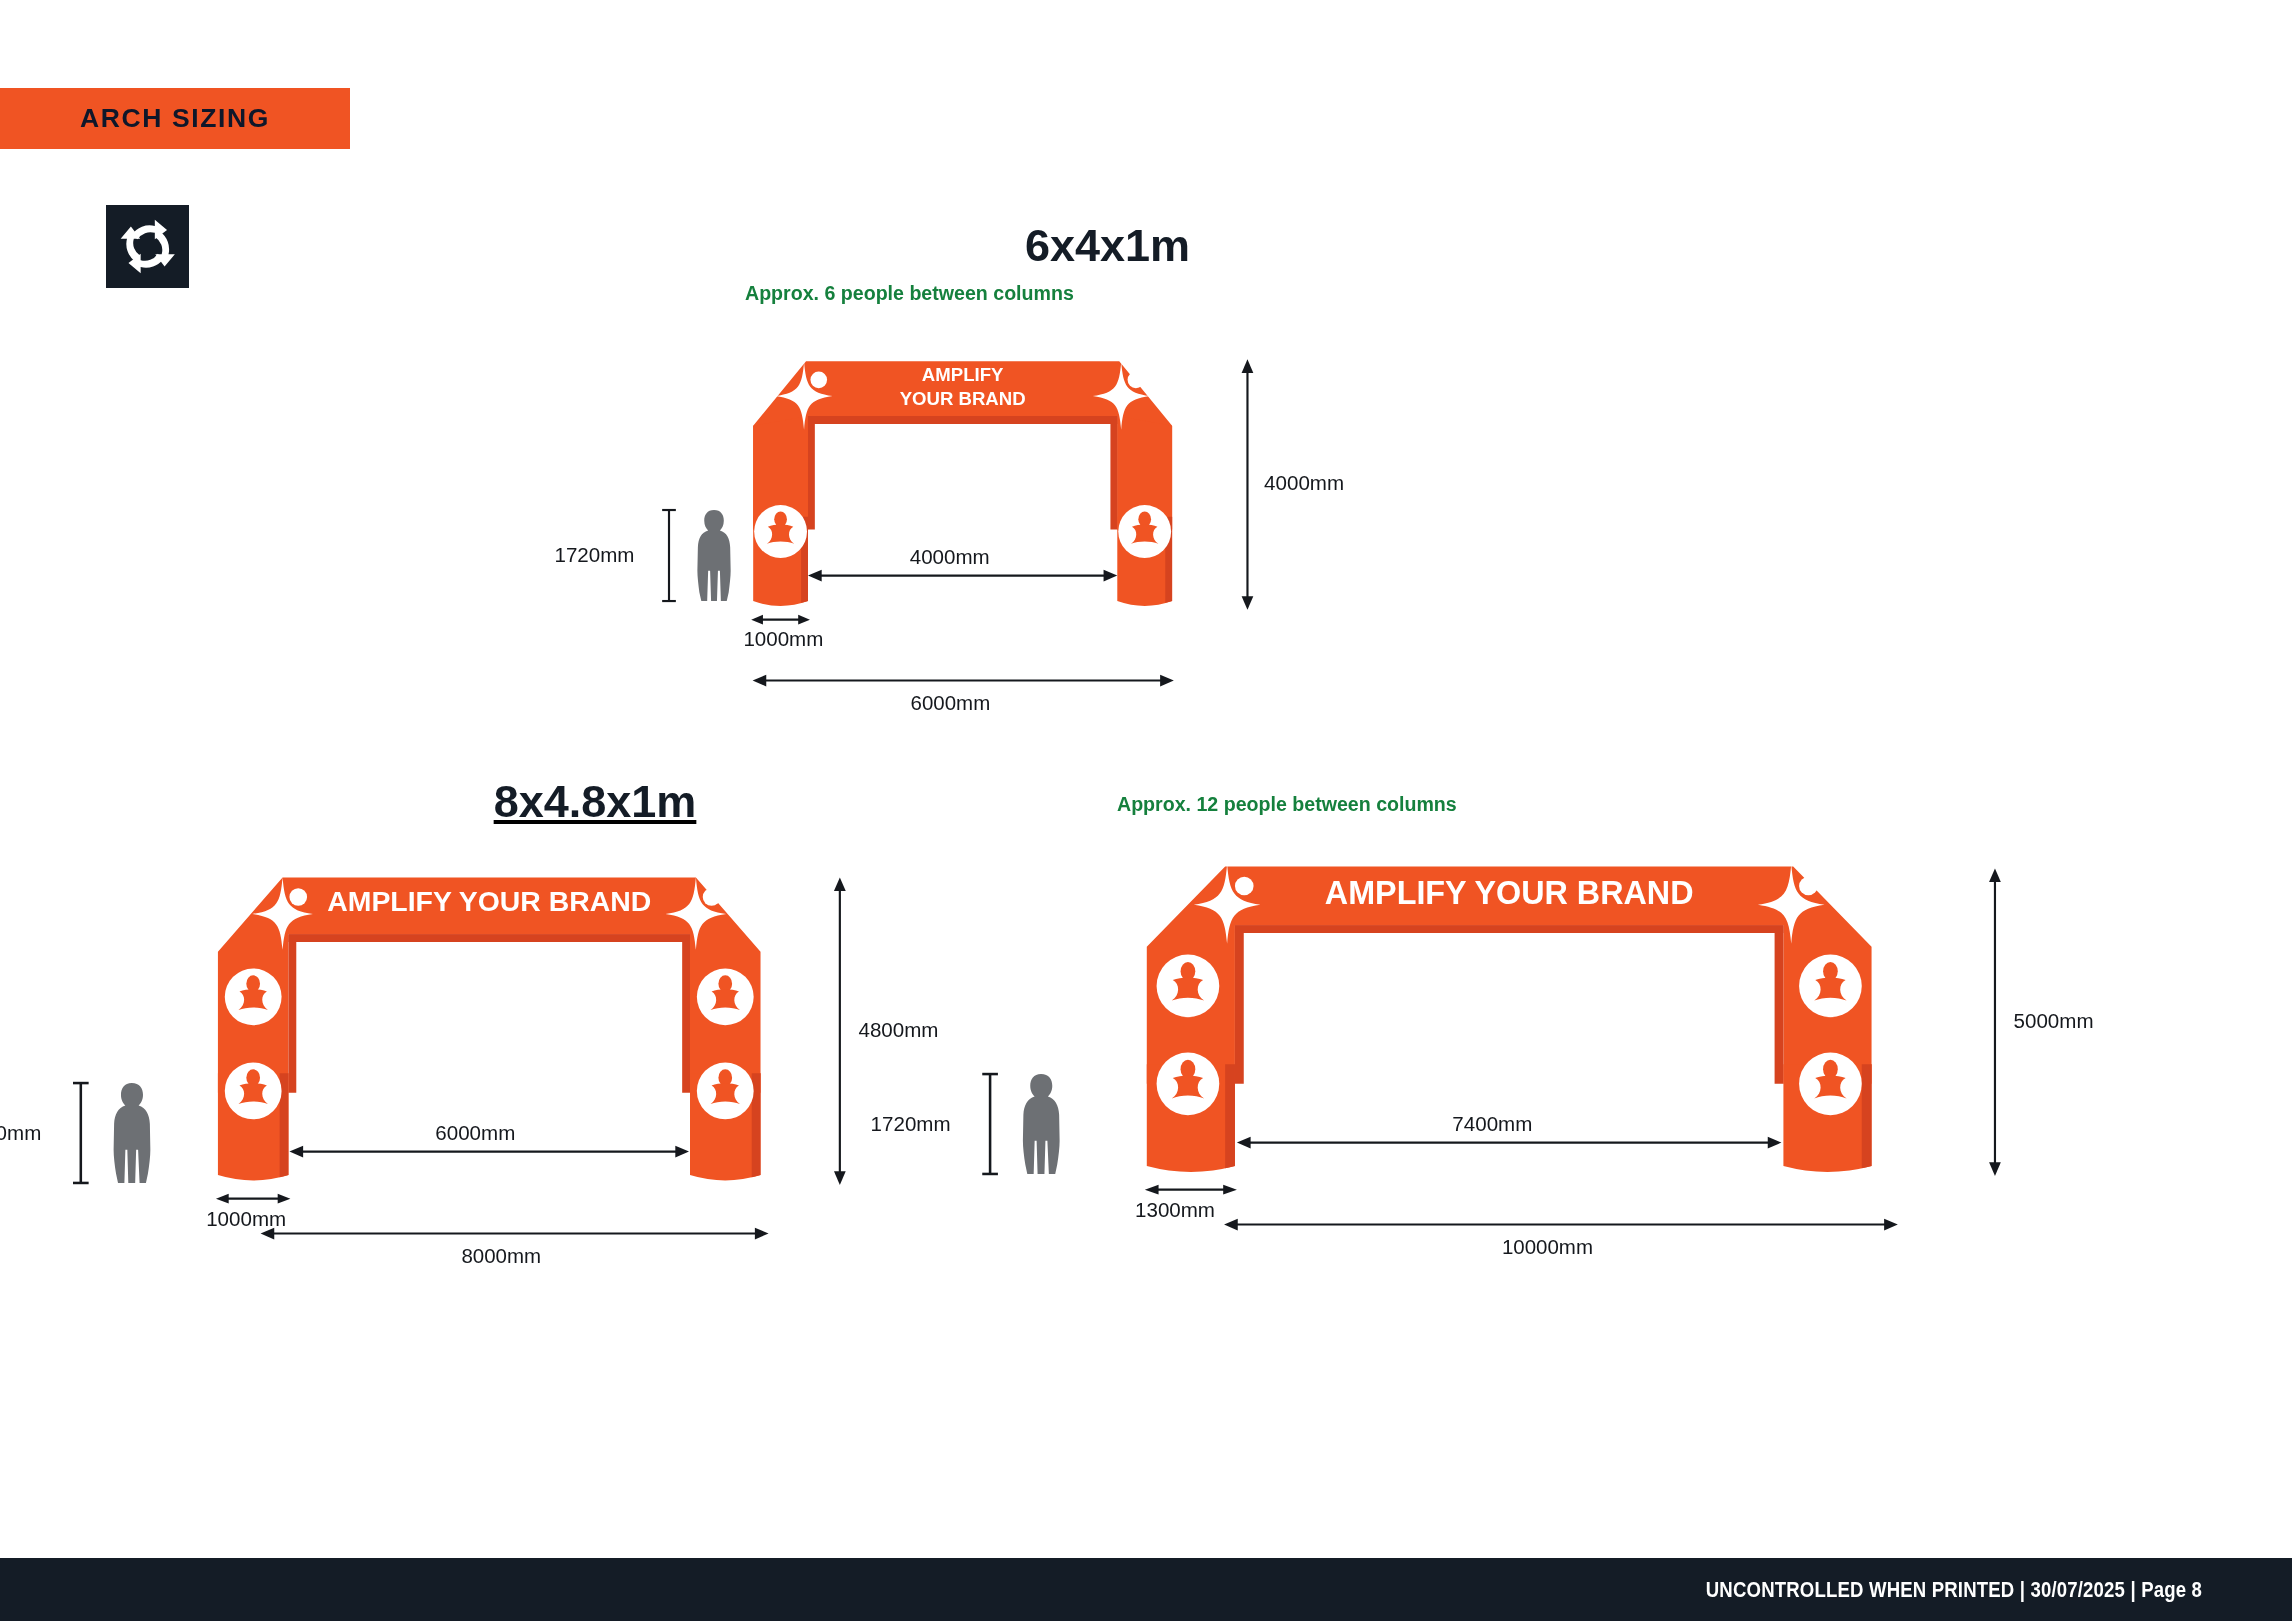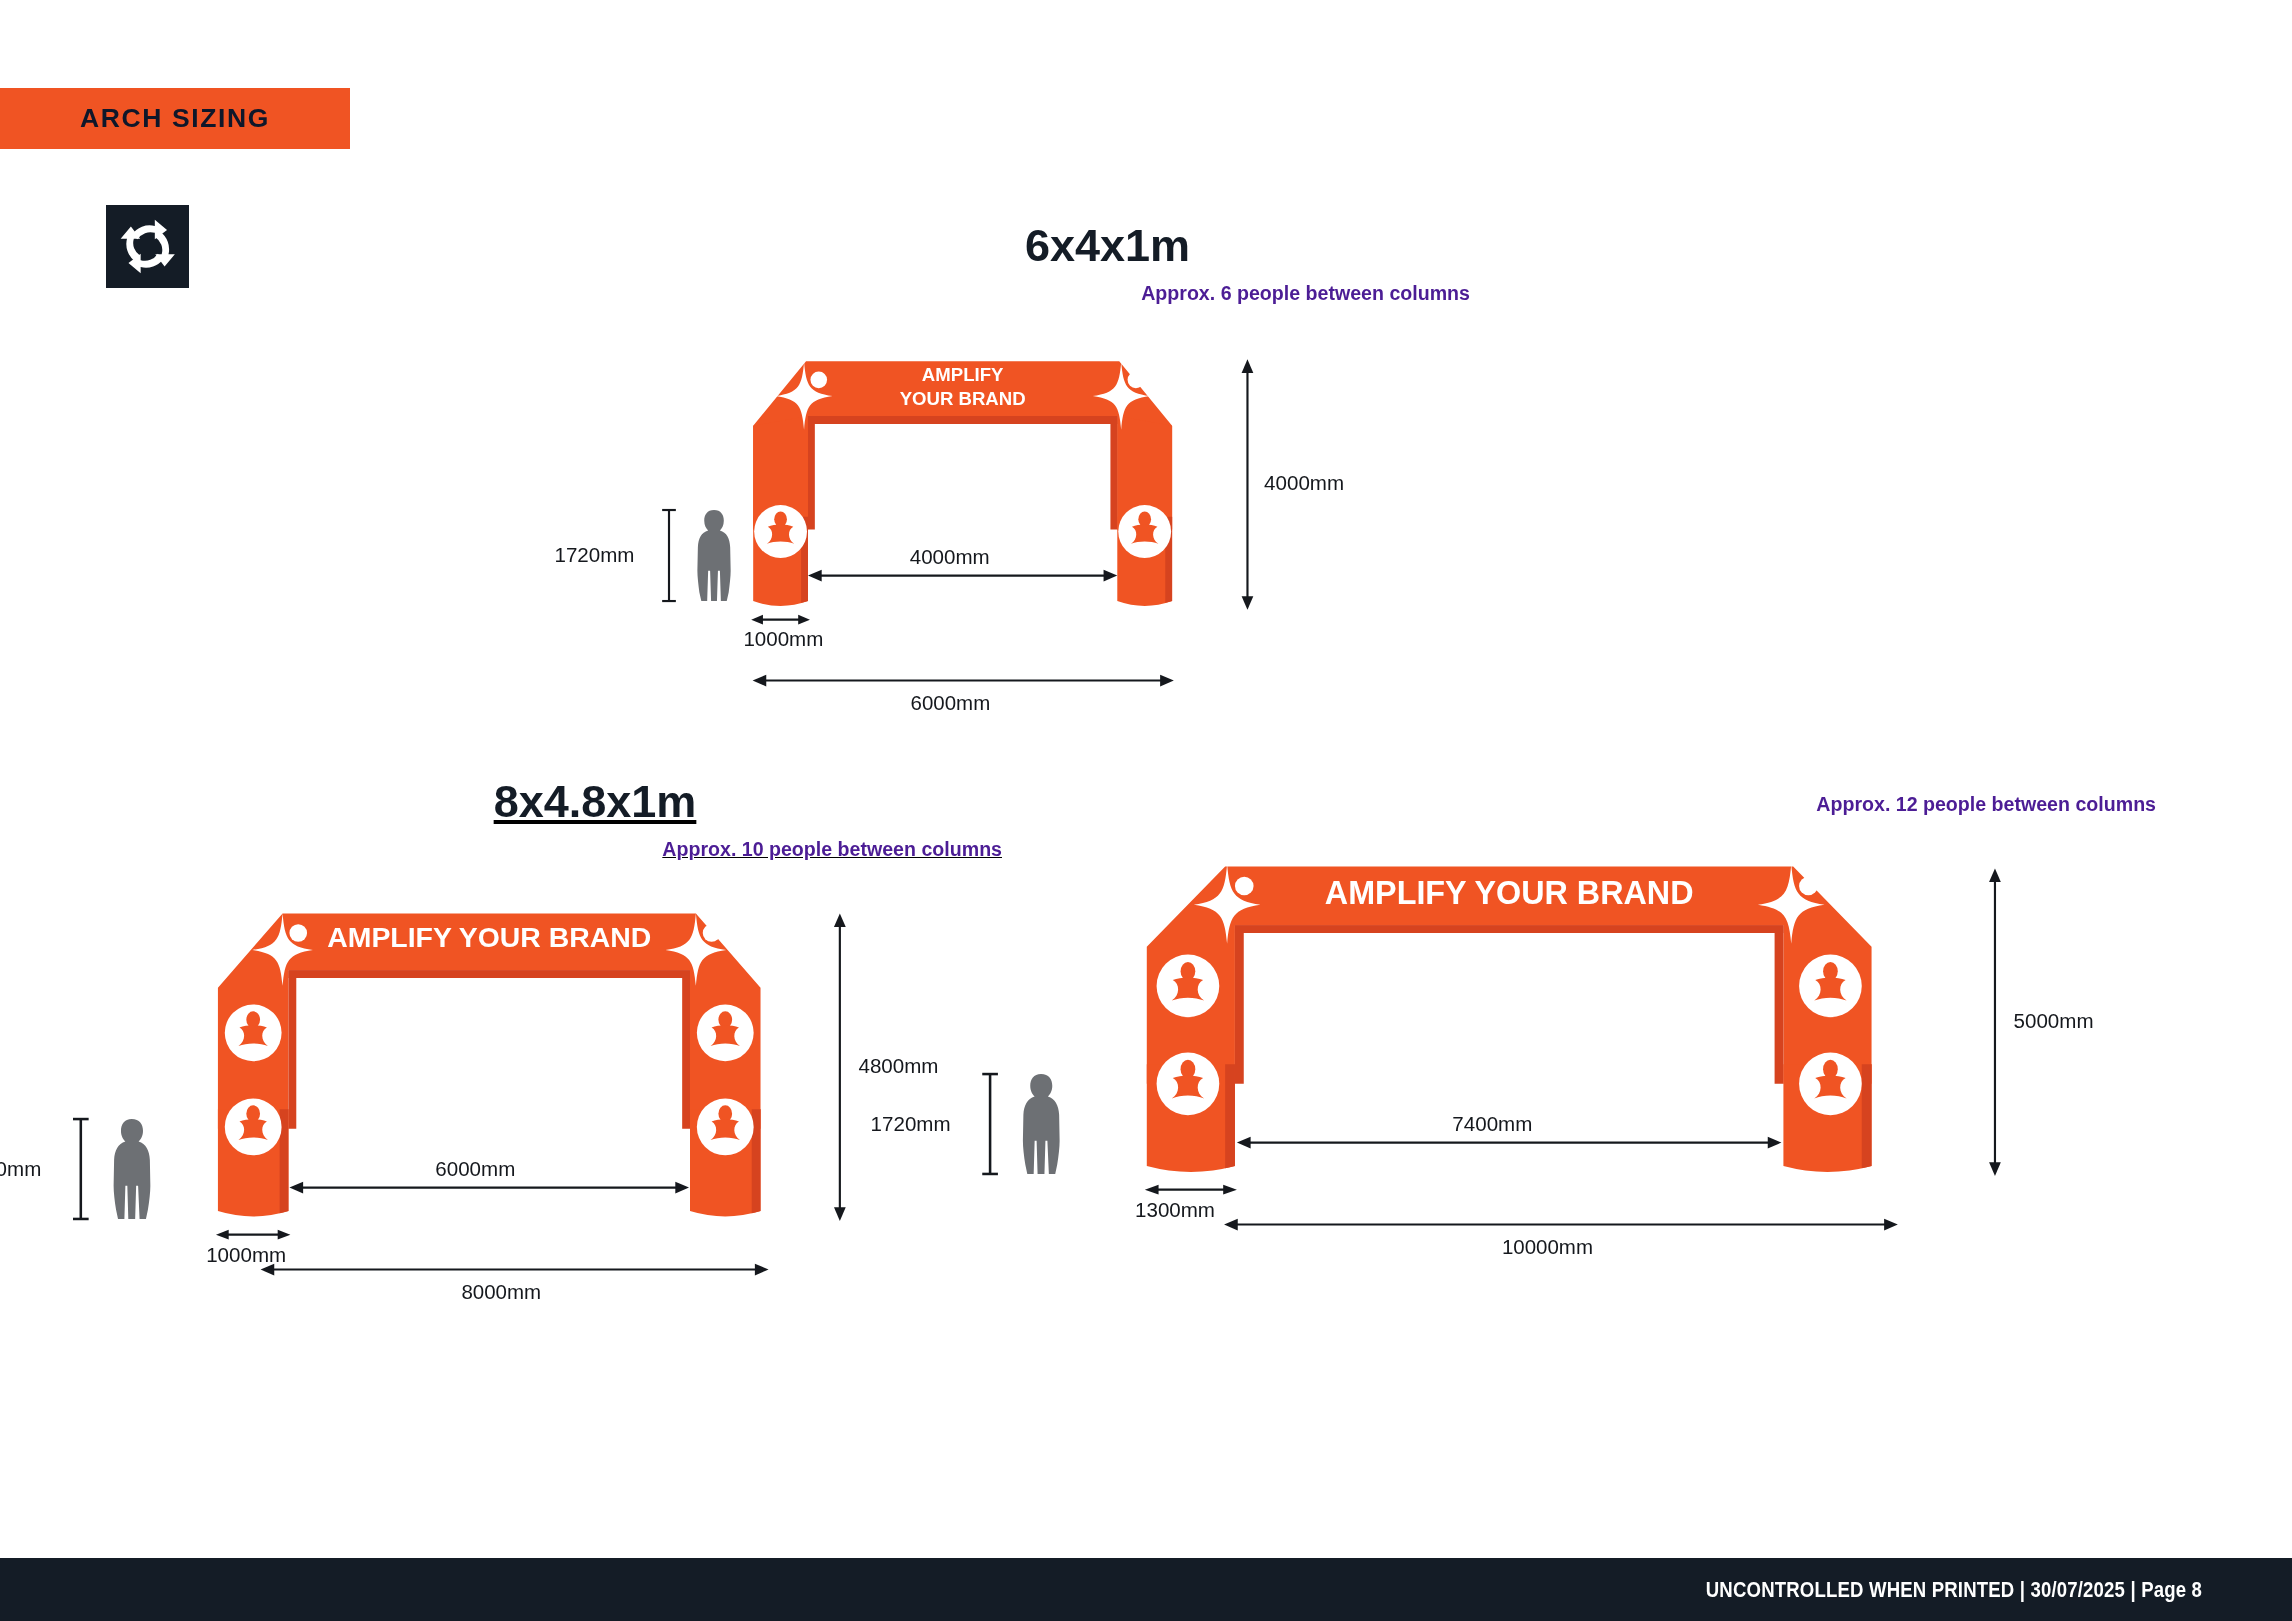--- a/index.html
+++ b/index.html
@@ -45,22 +45,22 @@
   
   .arch-block { position: absolute; }
   .arch-title {
     text-align: center;
     color: #141c26;
     font-weight: bold;
     line-height: 1;
     white-space: nowrap;
   }
   .arch-subtitle {
-    text-align: right;
-    color: #4c1d95;
+    text-align: left;
+    color: #15803d;
     font-weight: bold;
     white-space: nowrap;
   }
   .arch-figure { position: relative; }
   .arch-figure svg { display: block; overflow: visible; }
 
   .dim-label {
     fill: #15181d;
     font-family: "Liberation Sans", sans-serif;
     font-size: 21px;
@@ -204,21 +204,20 @@
       </g>
       <path d="M6 18 L20 12 L20 24 Z" fill="#15181d"></path>
       <path d="M438 18 L424 12 L424 24 Z" fill="#15181d"></path>
       <text class="dim-label" x="168" y="48">6000mm</text>
     </svg>
   </div>
 </div>
 
 <div class="arch-block" id="arch-1" style="left:188px; top:779px; width:814px;text-decoration:underline;">
   <div class="arch-title" style="font-size:45px;">8x4.8x1m</div>
-  <div class="arch-subtitle" style="font-size:19.6px; margin-top:13.7px;">Approx. 10 people between columns</div>
   <div class="arch-figure" style="margin-top:23.5px;">
     <svg width="814" height="333" viewBox="0 0 830 340">
       <defs>
         <g id="badge-b">
           <circle cx="0" cy="0" r="29" fill="#ffffff"></circle>
           <ellipse cx="0" cy="-13.5" rx="7" ry="8.5" fill="#f05423"></ellipse>
           <path d="M-15 13.5 C-7.5 8.5 -7.5 -2 -14 -5.5 C-6.5 -8.5 6.5 -8.5 14 -5.5 C7.5 -2 7.5 8.5 15 13.5 C6.5 10 -6.5 10 -15 13.5 Z" fill="#f05423"></path>
         </g>
         <g id="sparkle-b">
           <path d="M0 -40 C2.4 -14 5.4 -6.5 31 -2.6 C5.4 1.3 2.4 8.6 0 34 C-2.4 8.6 -5.4 1.3 -31 -2.6 C-5.4 -6.5 -2.4 -14 0 -40 Z" fill="#ffffff"></path>

